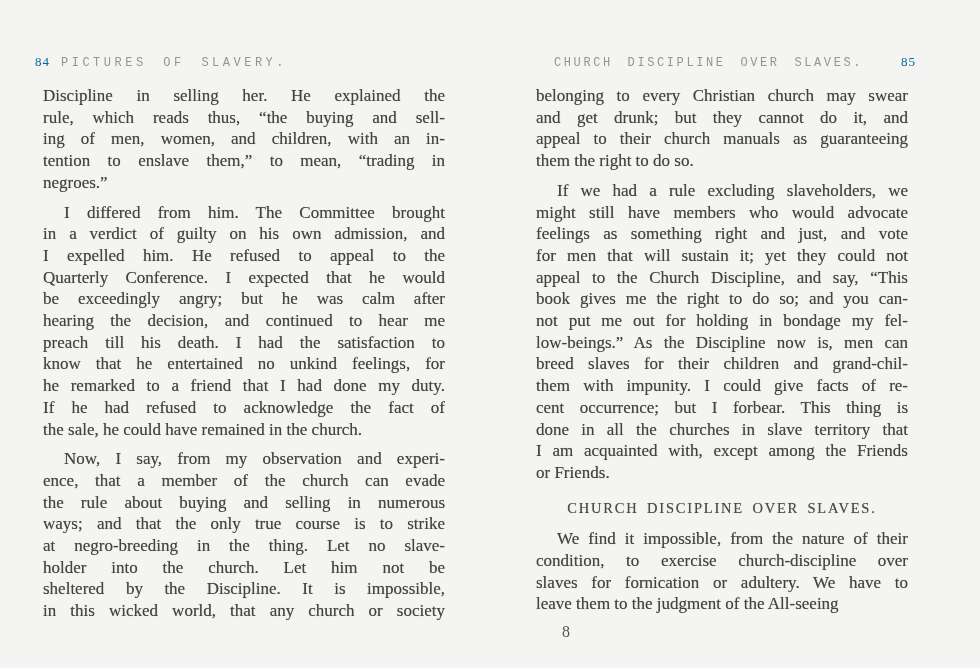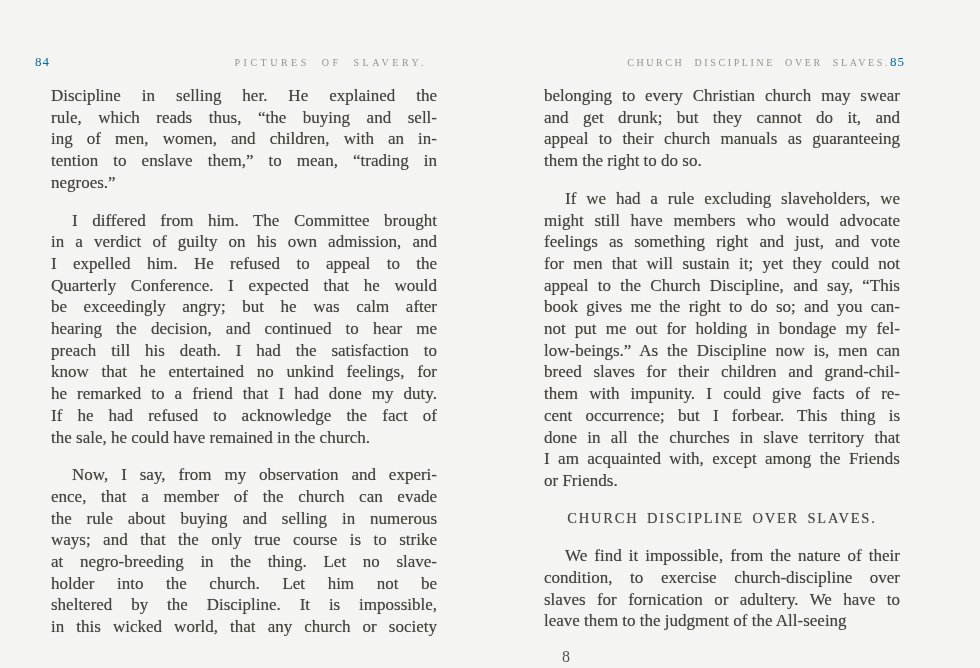--- a/index.html
+++ b/index.html
@@ -28,38 +28,39 @@
     height: 14px;
     margin: 4px 0 17px 0;
     color: #97948c;
   }
   .running-header .folio {
     min-width: 26px;
     font-size: 13px;
     letter-spacing: 1px;
     color: #0369a1;
   }
-  .running-header .folio.right-num { }
+  .running-header .folio.right-num { text-align: right; }
   .running-header .head-title {
     flex: 1;
-    text-align: right;
-    font-size: 10px;
+    text-align: left;
+    font-size: 12px;
     letter-spacing: 3.5px;
     word-spacing: 6px;
     white-space: nowrap;
+    font-family: Liberation Mono, monospace;
   }
   .page-right .running-header .head-title { letter-spacing: 2.6px; word-spacing: 5px; }
 
   .body-text {
     color: #45433d;
     font-size: 17px;
     line-height: 21.7px;
     text-shadow: 0 0 0.7px rgba(69,67,61,0.55);
   }
-  .paragraph { margin: 16px; }
+  .paragraph { margin: 8px; }
   .line {
     text-align: justify;
     text-align-last: justify;
   }
   .line.last { text-align-last: left; }
   .line.indent { text-indent: 21px; }
 
   .section-heading {
     text-align: center;
     font-size: 14.5px;

